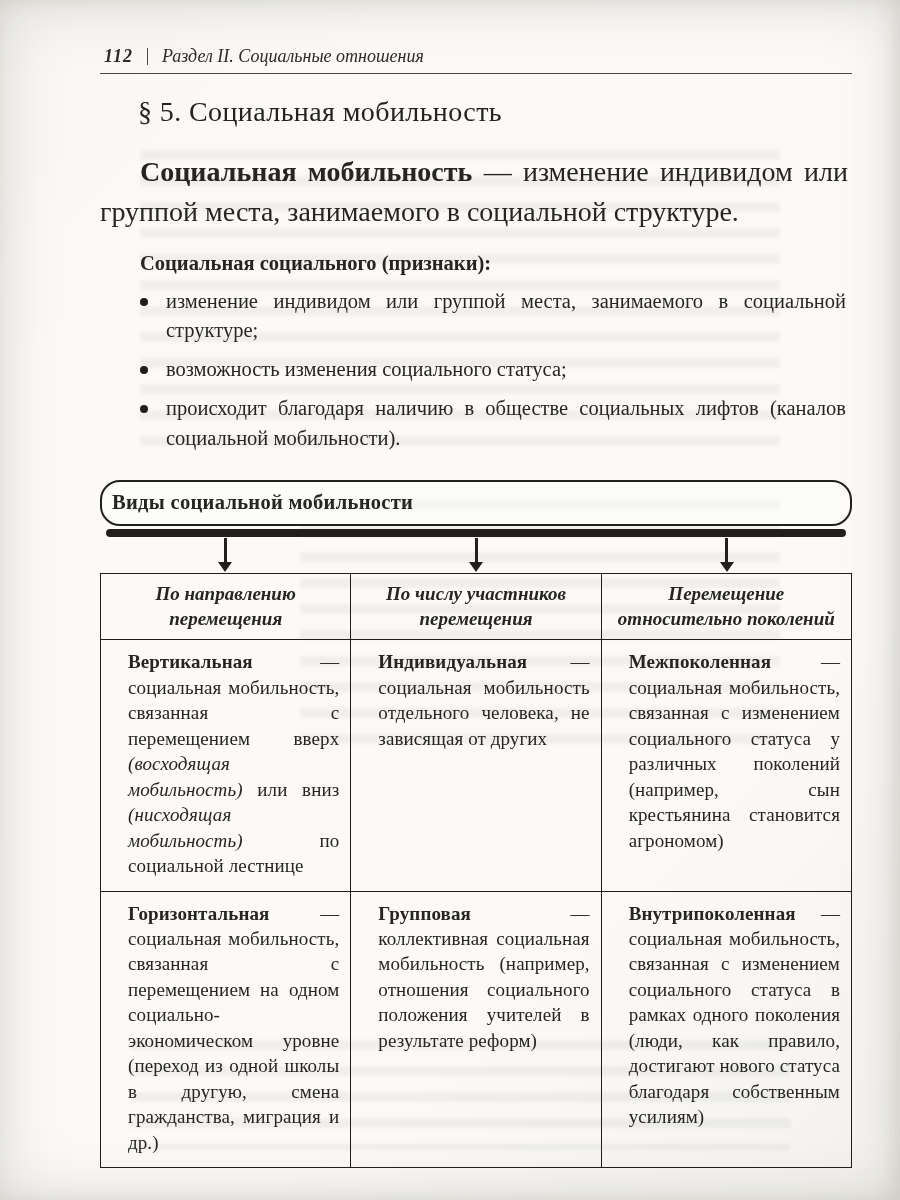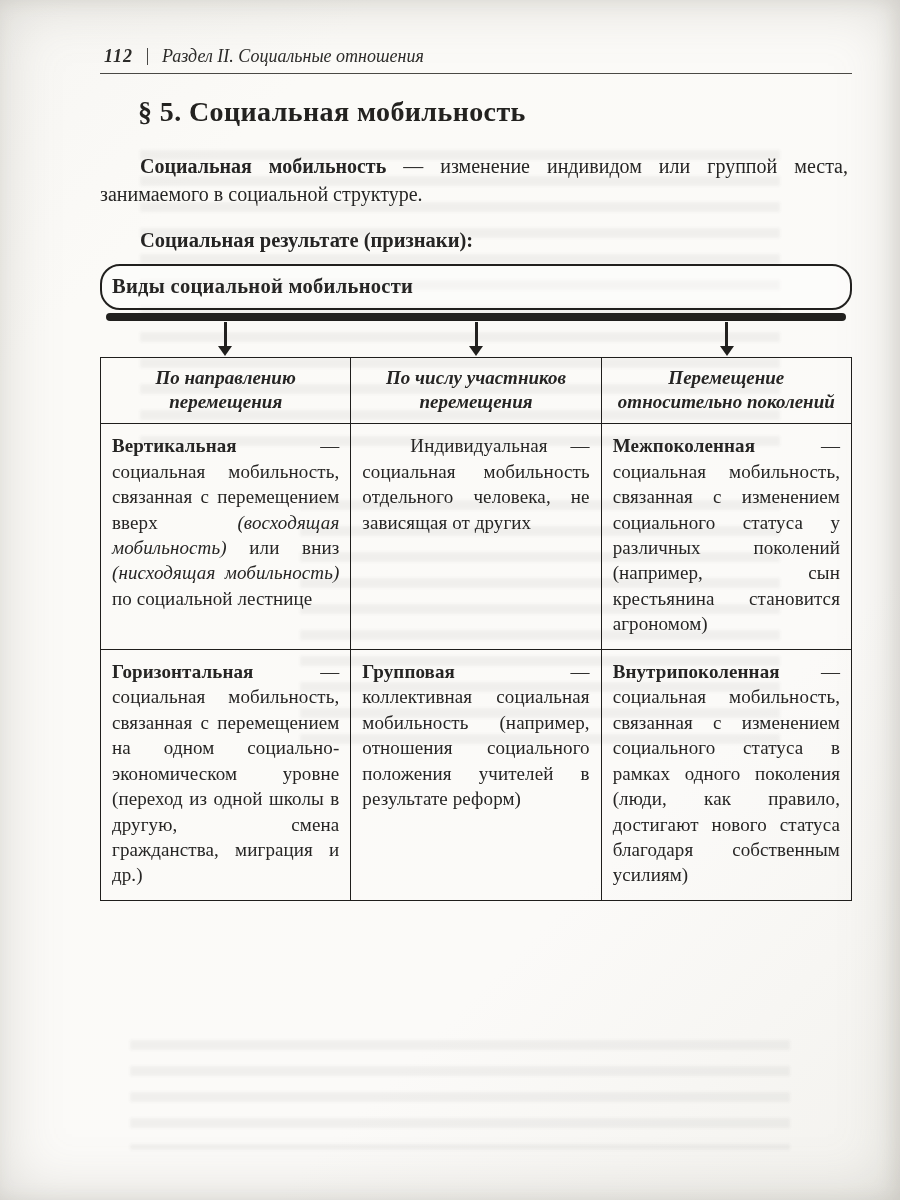--- a/index.html
+++ b/index.html
@@ -30,25 +30,25 @@
   .running-head{
     display:flex;align-items:baseline;gap:14px;
     font-style:italic;font-size:18px;color:#2c2b29;
     padding:0 4px 6px 4px;
   }
   .running-head .num{font-weight:bold;letter-spacing:1px;}
   .running-head .bar{width:1px;height:17px;background:#4a4946;align-self:center;}
   .head-rule{border:none;border-top:1.4px solid #4a4945;margin:0 0 22px 0;}
 
   h1.title{
-    font-size:28px;font-weight:bold;letter-spacing:.4px;
+    font-size:28px;font-weight:normal;letter-spacing:.4px;
     margin:0 0 24px 38px;color:#232220;
   }
   p.intro{
-    font-size:20px;line-height:1.42;margin:0 4px 20px 0;
+    font-size:28px;line-height:1.42;margin:0 4px 20px 0;
     text-indent:40px;text-align:justify;
   }
   p.features-heading{
     font-size:20.5px;font-weight:bold;margin:0 0 12px 40px;
   }
   ul.features{
     list-style:none;margin:0 6px 26px 0;padding:0 0 0 66px;
     font-size:20.5px;line-height:1.46;
   }
   ul.features li{position:relative;margin-bottom:9px;text-align:justify;}
@@ -84,21 +84,21 @@
     font-size:19px;line-height:1.34;
   }
   table.mobility th, table.mobility td{
     border:1.7px solid #1f1e1c;vertical-align:top;
   }
   table.mobility th{
     font-style:italic;font-weight:bold;text-align:center;
     padding:8px 6px;font-size:19px;line-height:1.3;border-radius:10px;
   }
   table.mobility td{
-    padding:9px 11px 12px 11px;text-align:justify;
+    padding:9px 11px 12px 27px;text-align:justify;
     letter-spacing:.1px;
   }
 </style>
 </head>
 <body>
 
 <div class="page">
   <div class="bleed">
     <i class="b1"></i>
       <i class="b2"></i>
@@ -111,22 +111,27 @@
       <span class="num">112</span>
       <span class="bar"></span>
       <span class="section">Раздел II. Социальные отношения</span>
     </div>
     <hr class="head-rule">
 
     <h1 class="title">§ 5. Социальная мобильность</h1>
 
     <p class="intro"><span style="font-weight: bold;">Социальная мобильность</span><span> — изменение индивидом или группой места, занимаемого в социальной структуре.</span></p>
 
-    <p class="features-heading">Социальная результате (признаки):</p>
+    <p class="features-heading">Социальная социального (признаки):</p>
 
+    <ul class="features">
+      <li>изменение индивидом или группой места, занимаемого в социальной структуре;</li>
+      <li>возможность изменения социального статуса;</li>
+      <li>происходит благодаря наличию в обществе социальных лифтов (каналов социальной мобильности).</li>
+    </ul>
 
     <div class="banner-wrap">
       <div class="banner">Виды социальной мобильности</div>
       <div class="banner-bar"></div>
       <div class="arrow-row">
         <div class="arrow-col">
             <span class="arrow"></span>
           </div>
         <div class="arrow-col">
             <span class="arrow"></span>
@@ -141,21 +146,21 @@
       <thead>
         <tr>
           <th>По направлению перемещения</th>
           <th>По числу участников перемещения</th>
           <th>Перемещение относительно поколений</th>
         </tr>
       </thead>
       <tbody>
         <tr>
           <td><span style="font-weight: bold;">Вертикальная</span><span> — социальная мобильность, связанная с перемещением вверх </span><span style="font-style: italic;">(восходящая мобильность)</span><span> или вниз </span><span style="font-style: italic;">(нисходящая мобильность)</span><span> по социальной лестнице</span></td>
-          <td><span style="font-weight: normal; margin-left: 48px;">Индивидуальная</span><span> — социальная мобильность отдельного человека, не зависящая от других</span></td>
+          <td><span style="font-weight: bold;">Индивидуальная</span><span> — социальная мобильность отдельного человека, не зависящая от других</span></td>
           <td><span style="font-weight: bold; margin-top: 37px;">Межпоколенная</span><span> — социальная мобильность, связанная с изменением социального статуса у различных поколений (например, сын крестьянина становится агрономом)</span></td>
         </tr>
         <tr>
           <td><span style="font-weight: bold;">Горизонтальная</span><span> — социальная мобильность, связанная с перемещением на одном социально-экономическом уровне (переход из одной школы в другую, смена гражданства, миграция и др.)</span></td>
           <td><span style="font-weight: bold;">Групповая</span><span> — коллективная социальная мобильность (например, отношения социального положения учителей в результате реформ)</span></td>
           <td><span style="font-weight: bold;">Внутрипоколенная</span><span> — социальная мобильность, связанная с изменением социального статуса в рамках одного поколения (люди, как правило, достигают нового статуса благодаря собственным усилиям)</span></td>
         </tr>
       </tbody>
     </table>
 

